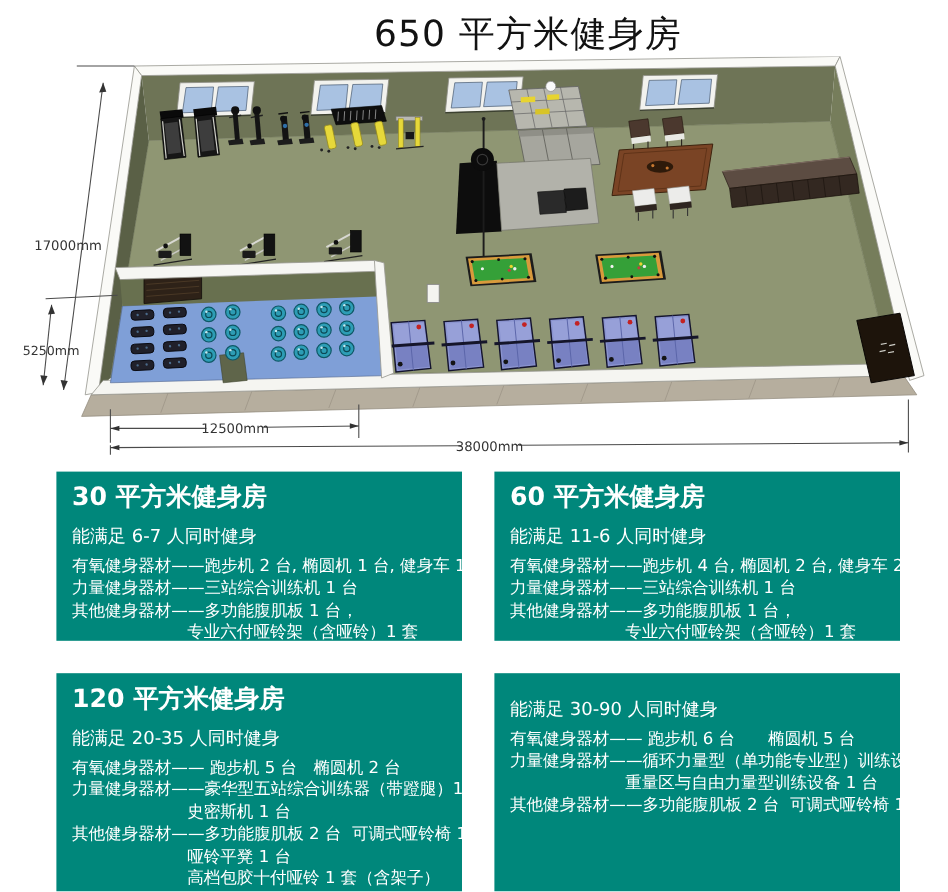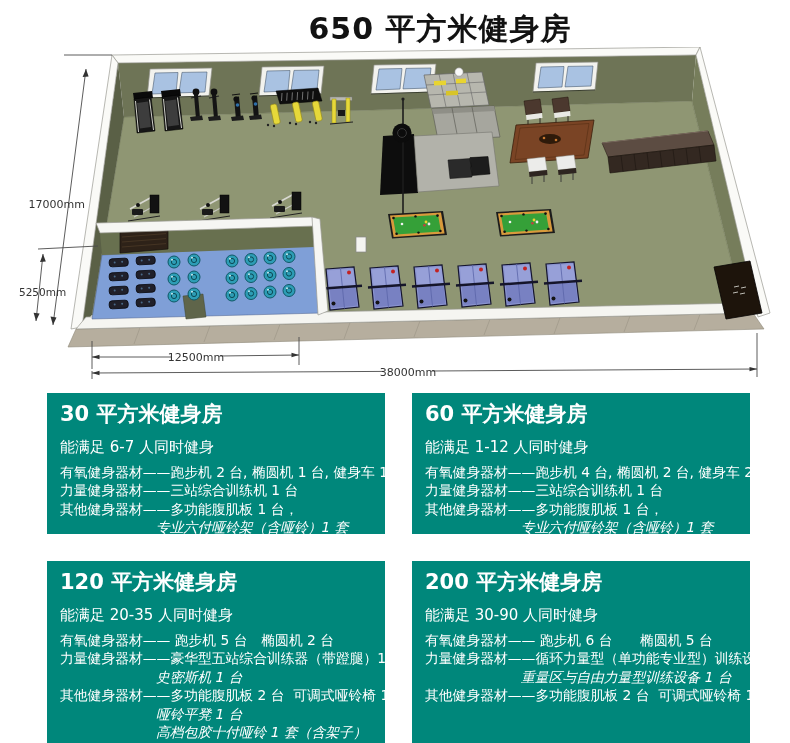--- a/index.html
+++ b/index.html
@@ -1,26 +1,26 @@
 <!DOCTYPE html>
 <html><head>
 <meta charset="utf-8">
 <style>
   html,body{margin:0;padding:0;background:#fff;}
   body{width:790px;height:743px;font-family:"DejaVu Sans","Liberation Sans",sans-serif;}
   .page{position:relative;width:790px;height:743px;background:#fff;overflow:hidden;}
-  .title{margin:0;padding:12px 0 2px 90px;text-align:center;font-size:30px;font-weight:700;color:#121212;letter-spacing:1px;line-height:1.1;}
+  .title{margin:0;padding:12px 0 2px 90px;text-align:center;font-size:30px;font-weight:400;color:#121212;letter-spacing:1px;line-height:1.1;}
   svg.plan{display:block;}
   .cards{display:grid;grid-template-columns:338px 338px;grid-template-rows:141px 184px;column-gap:27px;row-gap:13px;padding:6px 0 0 47px;gap:27px;}
   .card{background:#00877b;color:#fff;padding:9px 13px;box-sizing:border-box;overflow:hidden;}
   .card h2{margin:0;font-size:21px;font-weight:700;line-height:1.15;}
   .card .sub{font-size:15px;margin-top:12px;line-height:1.2;}
   .card .body{margin-top:7px;font-size:13.8px;line-height:1.33;}
   .ln{white-space:pre;}
-  .ln.ind{padding-left:96px;font-style:italic;}
+  .ln.ind{padding-left:96px;}
 </style>
 </head>
 <body>
 
 <div class="page">
 
   <h1 class="title">650 平方米健身房</h1>
 
   <svg class="plan" width="790" height="340" viewBox="0 50 790 340" xmlns="http://www.w3.org/2000/svg">
     <defs>
@@ -359,21 +359,21 @@
         <div class="ln">有氧健身器材——跑步机 2 台, 椭圆机 1 台, 健身车 1 台</div>
         <div class="ln">力量健身器材——三站综合训练机 1 台</div>
         <div class="ln">其他健身器材——多功能腹肌板 1 台，</div>
         <div class="ln ind">专业六付哑铃架（含哑铃）1 套</div>
         <div class="ln ind">可调式哑铃椅 1 台</div>
       </div>
     </section>
 
     <section class="card">
       <h2>60 平方米健身房</h2>
-      <div class="sub">能满足 1-12 人同时健身</div>
+      <div class="sub">能满足 11-6 人同时健身</div>
       <div class="body">
         <div class="ln">有氧健身器材——跑步机 4 台, 椭圆机 2 台, 健身车 2 台</div>
         <div class="ln">力量健身器材——三站综合训练机 1 台</div>
         <div class="ln">其他健身器材——多功能腹肌板 1 台，</div>
         <div class="ln ind">专业六付哑铃架（含哑铃）1 套</div>
         <div class="ln ind">可调式哑铃椅 1 台</div>
       </div>
     </section>
 
     <section class="card">
@@ -383,21 +383,20 @@
         <div class="ln">有氧健身器材—— 跑步机 5 台　椭圆机 2 台</div>
         <div class="ln">力量健身器材——豪华型五站综合训练器（带蹬腿）1 台</div>
         <div class="ln ind">史密斯机 1 台</div>
         <div class="ln">其他健身器材——多功能腹肌板 2 台  可调式哑铃椅 1 台</div>
         <div class="ln ind">哑铃平凳 1 台</div>
         <div class="ln ind">高档包胶十付哑铃 1 套（含架子）</div>
       </div>
     </section>
 
     <section class="card">
-      <h2>200 平方米健身房</h2>
       <div class="sub">能满足 30-90 人同时健身</div>
       <div class="body">
         <div class="ln">有氧健身器材—— 跑步机 6 台　　椭圆机 5 台</div>
         <div class="ln">力量健身器材——循环力量型（单功能专业型）训练设备 7 台</div>
         <div class="ln ind">重量区与自由力量型训练设备 1 台</div>
         <div class="ln">其他健身器材——多功能腹肌板 2 台  可调式哑铃椅 1 台</div>
       </div>
     </section>
 
   </div>

